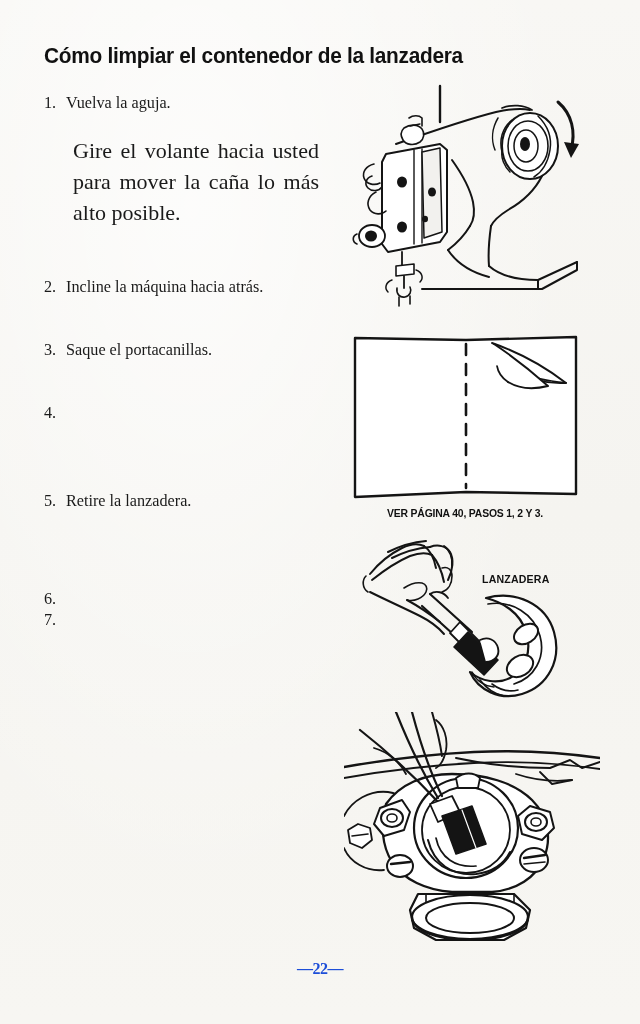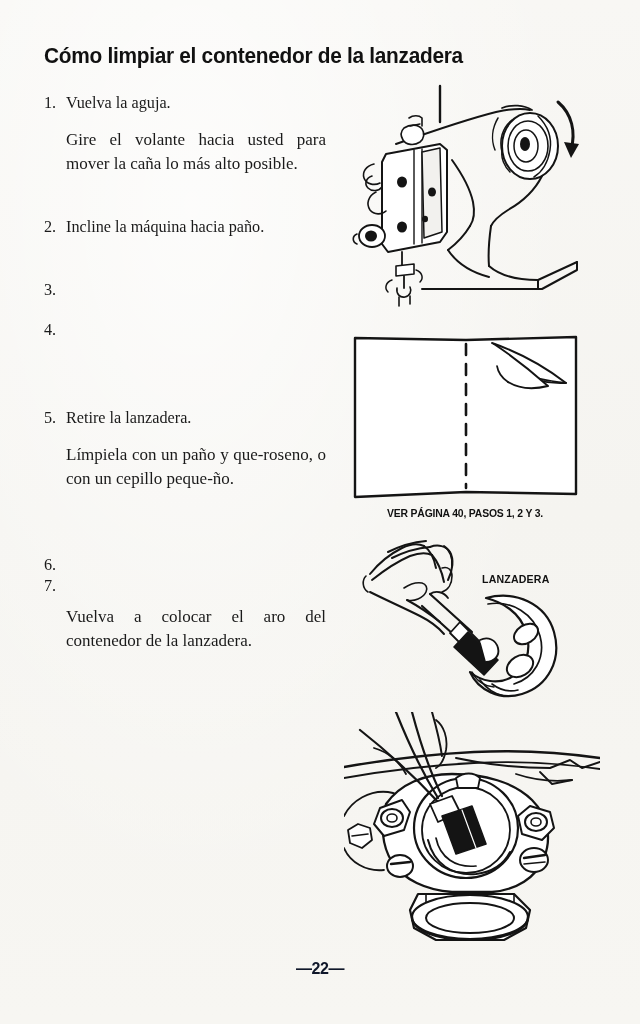--- a/index.html
+++ b/index.html
@@ -58,25 +58,25 @@
   .step .num {
     position: absolute;
     left: 0;
     top: 0;
     width: 18px;
     text-align: left;
     font-size: 16.2px;
   }
   .para {
     padding-left: 22px;
-    font-size: 17px;
+    font-size: 22px;
     line-height: 1.42;
     text-align: justify;
     text-justify: inter-word;
-    margin: 0;
+    margin: 7px;
   }
   .gap-s { height: 13px; }
   .gap-m { height: 21px; }
   .gap-l { height: 30px; }
   .gap-xl { height: 40px; }
   .nojust { text-align: left; }
 
   
   .fig {
     position: absolute;
@@ -114,25 +114,25 @@
     color: #111;
   }
 
   
   .folio {
     position: absolute;
     left: 0;
     top: 960px;
     width: 640px;
     text-align: center;
-    font-family: Liberation Sans, sans-serif;
+    font-family: Liberation Serif, serif;
     font-weight: bold;
     font-size: 16px;
     letter-spacing: -0.5px;
-    color: #0f172a;
+    color: #1d4ed8;
   }
 </style>
 </head>
 <body>
 
 <div class="page"></div>
 
 <div class="title">Cómo limpiar el contenedor de la lanzadera</div>
 
 <div class="textcol">
@@ -141,58 +141,57 @@
     <span class="num">1.</span>
     <span>Vuelva la aguja.</span>
   </p>
   <div class="gap-s"></div>
   <p class="para">Gire el volante hacia usted para mover la caña lo más alto posible.</p>
 
   <div class="gap-xl"></div>
 
   <p class="step">
     <span class="num">2.</span>
-    <span>Incline la máquina hacia paño.</span>
+    <span>Incline la máquina hacia atrás.</span>
   </p>
 
   <div class="gap-xl"></div>
 
   <p class="step nojust">
     <span class="num">3.</span>
+    <span>Saque el portacanillas.</span>
   </p>
 
   <div class="gap-xl"></div>
 
   <p class="step">
     <span class="num">4.</span>
   </p>
 
   <div style="height:88px"></div>
 
   <p class="step nojust">
     <span class="num">5.</span>
     <span>Retire la lanzadera.</span>
   </p>
   <div class="gap-s"></div>
-  <p class="para">Límpiela con un paño y que-roseno, o con un cepillo peque-ño.</p>
 
   <div style="height:62px"></div>
 
   <p class="step">
     <span class="num">6.</span>
   </p>
 
   <div class="gap-m"></div>
 
   <p class="step">
     <span class="num">7.</span>
   </p>
 
   <div class="gap-l"></div>
-  <p class="para">Vuelva a colocar el aro del contenedor de la lanzadera.</p>
 
   <div class="gap-l"></div>
 
 </div>
 
 <div class="fig" id="fig-machine">
 <svg width="230" height="225" viewBox="0 0 230 225" fill="none" stroke="#141414" stroke-width="2" stroke-linecap="round" stroke-linejoin="round">
 
   <path d="M44 60 C78 48 112 36 144 28 C158 25 170 24 178 26"></path>
   <path d="M182 30 C192 36 196 44 197 54 C198 66 196 80 190 92

